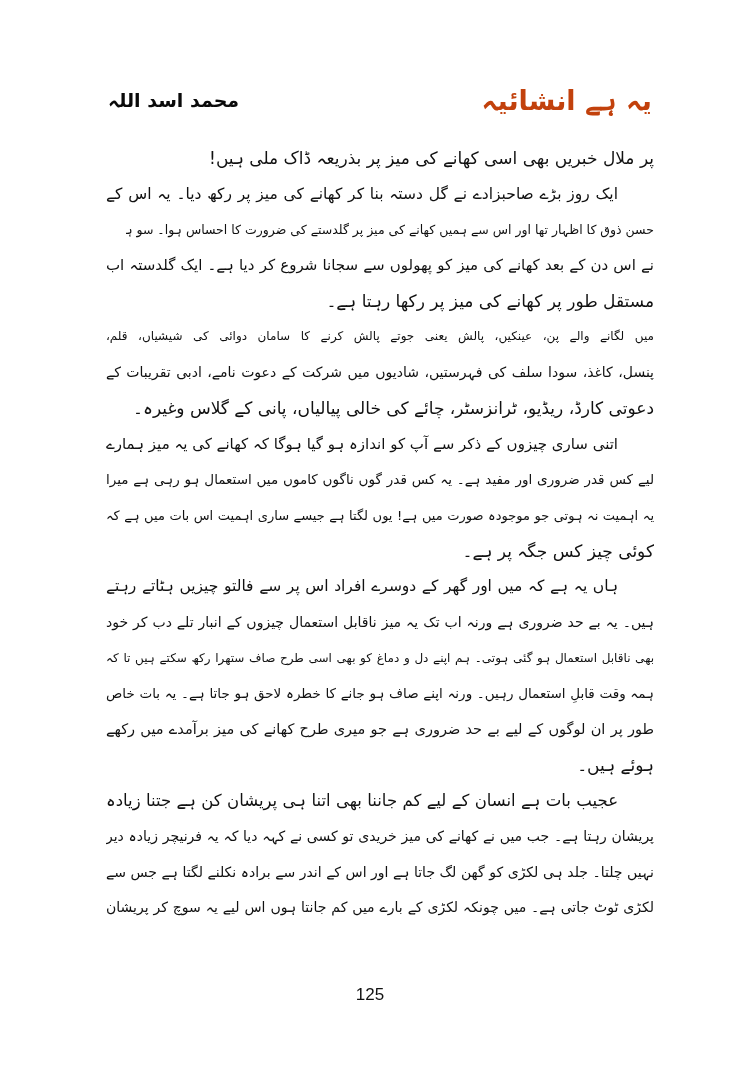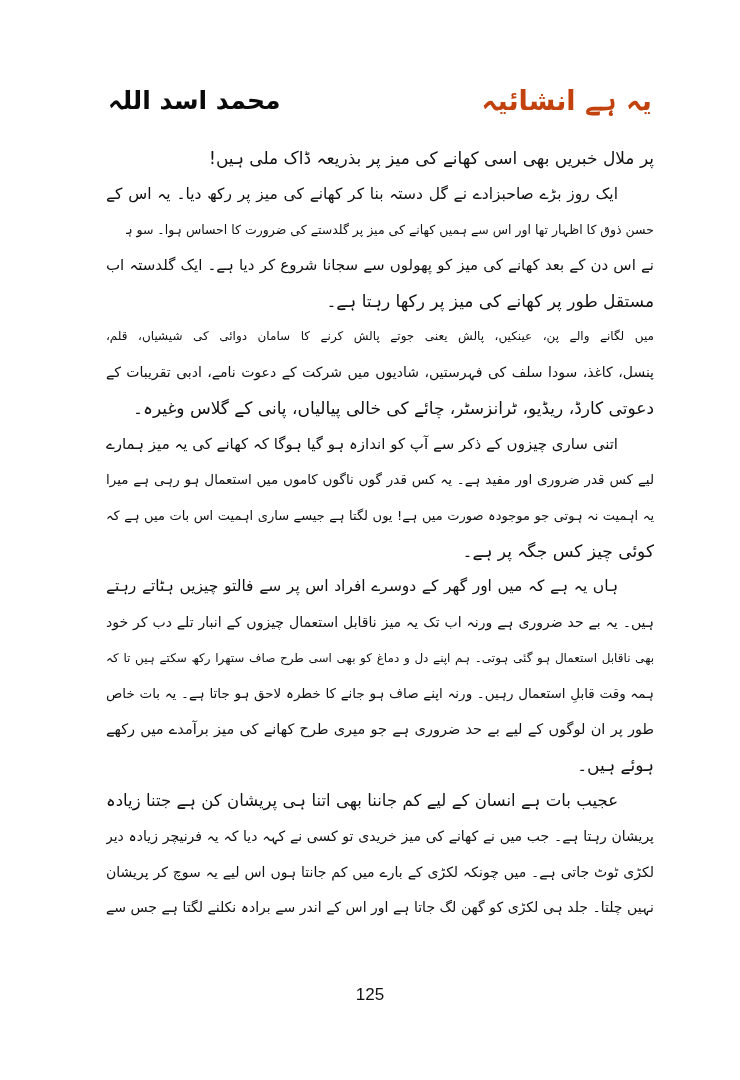--- a/index.html
+++ b/index.html
@@ -35,21 +35,21 @@
     .header .title {
       font-family: "DejaVu Sans", sans-serif;
       font-weight: bold;
       font-size: 27px;
       color: #c2410c;
       letter-spacing: 0;
     }
     .header .author {
       font-family: "DejaVu Sans", sans-serif;
       font-weight: bold;
-      font-size: 25px;
+      font-size: 19px;
       color: #0a0a0a;
     }
     .body-text {
       position: absolute;
       top: 141px;
       left: 106px;
       width: 548px;
       direction: rtl;
       font-family: "DejaVu Sans", sans-serif;
       font-size: 17px;
@@ -103,18 +103,18 @@
       <div class="line" style="font-size: 13px;">یہ اہمیت نہ ہوتی جو موجودہ صورت میں ہے! یوں لگتا ہے جیسے ساری اہمیت اس بات میں ہے کہ</div>
       <div class="line short">کوئی چیز کس جگہ پر ہے۔</div>
       <div class="line indent" style="font-size: 15.5px;">ہاں یہ ہے کہ میں اور گھر کے دوسرے افراد اس پر سے فالتو چیزیں ہٹاتے رہتے</div>
       <div class="line" style="font-size: 14px;">ہیں۔ یہ بے حد ضروری ہے ورنہ اب تک یہ میز ناقابل استعمال چیزوں کے انبار تلے دب کر خود</div>
       <div class="line" style="font-size: 12px;">بھی ناقابل استعمال ہو گئی ہوتی۔ ہم اپنے دل و دماغ کو بھی اسی طرح صاف ستھرا رکھ سکتے ہیں تا کہ</div>
       <div class="line" style="font-size: 13.5px;">ہمہ وقت قابلِ استعمال رہیں۔ ورنہ اپنے صاف ہو جانے کا خطرہ لاحق ہو جاتا ہے۔ یہ بات خاص</div>
       <div class="line" style="font-size: 14.5px;">طور پر ان لوگوں کے لیے بے حد ضروری ہے جو میری طرح کھانے کی میز برآمدے میں رکھے</div>
       <div class="line short">ہوئے ہیں۔</div>
       <div class="line indent" style="font-size: 16.5px;">عجیب بات ہے انسان کے لیے کم جاننا بھی اتنا ہی پریشان کن ہے جتنا زیادہ</div>
       <div class="line" style="font-size: 14px;">پریشان رہتا ہے۔ جب میں نے کھانے کی میز خریدی تو کسی نے کہہ دیا کہ یہ فرنیچر زیادہ دیر</div>
+      <div class="line" style="font-size: 14px;">نہیں چلتا۔ جلد ہی لکڑی کو گھن لگ جاتا ہے اور اس کے اندر سے برادہ نکلنے لگتا ہے جس سے</div>
       <div class="line" style="font-size: 14px;">لکڑی ٹوٹ جاتی ہے۔ میں چونکہ لکڑی کے بارے میں کم جانتا ہوں اس لیے یہ سوچ کر پریشان</div>
-      <div class="line" style="font-size: 14px;">نہیں چلتا۔ جلد ہی لکڑی کو گھن لگ جاتا ہے اور اس کے اندر سے برادہ نکلنے لگتا ہے جس سے</div>
     </div>
 
   <div class="page-number">125</div>
 </div>
 
 </body></html>

